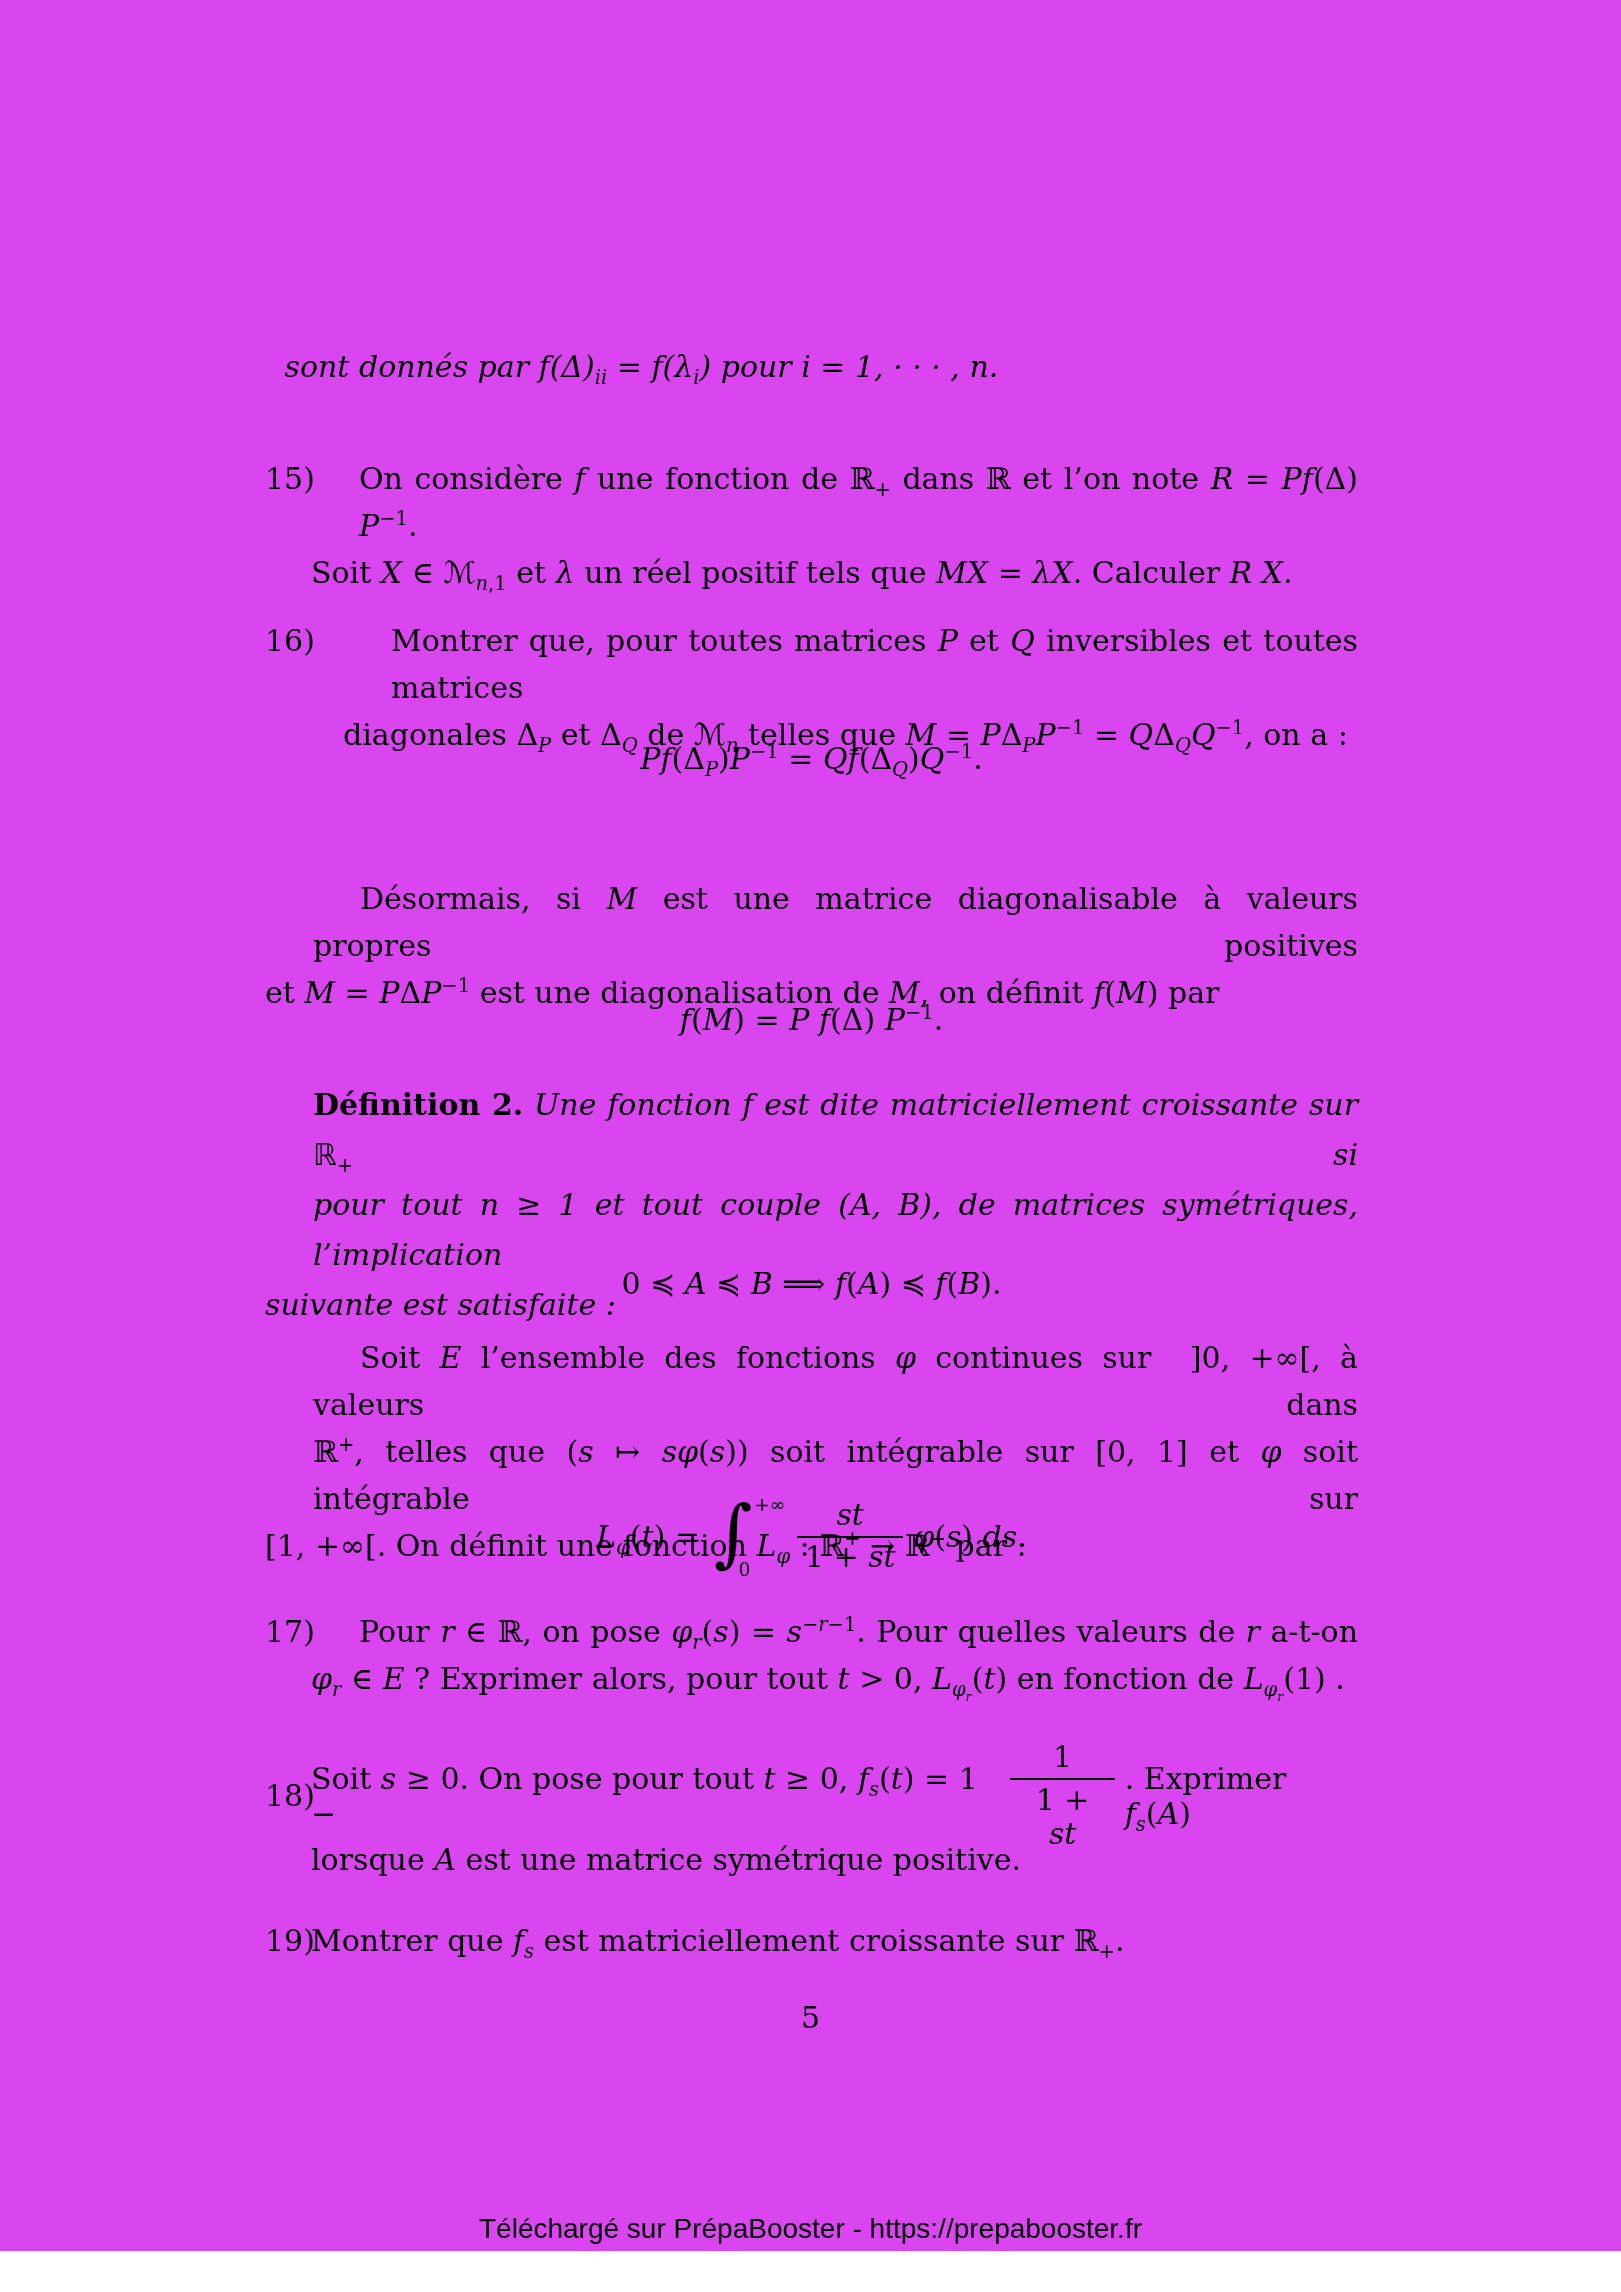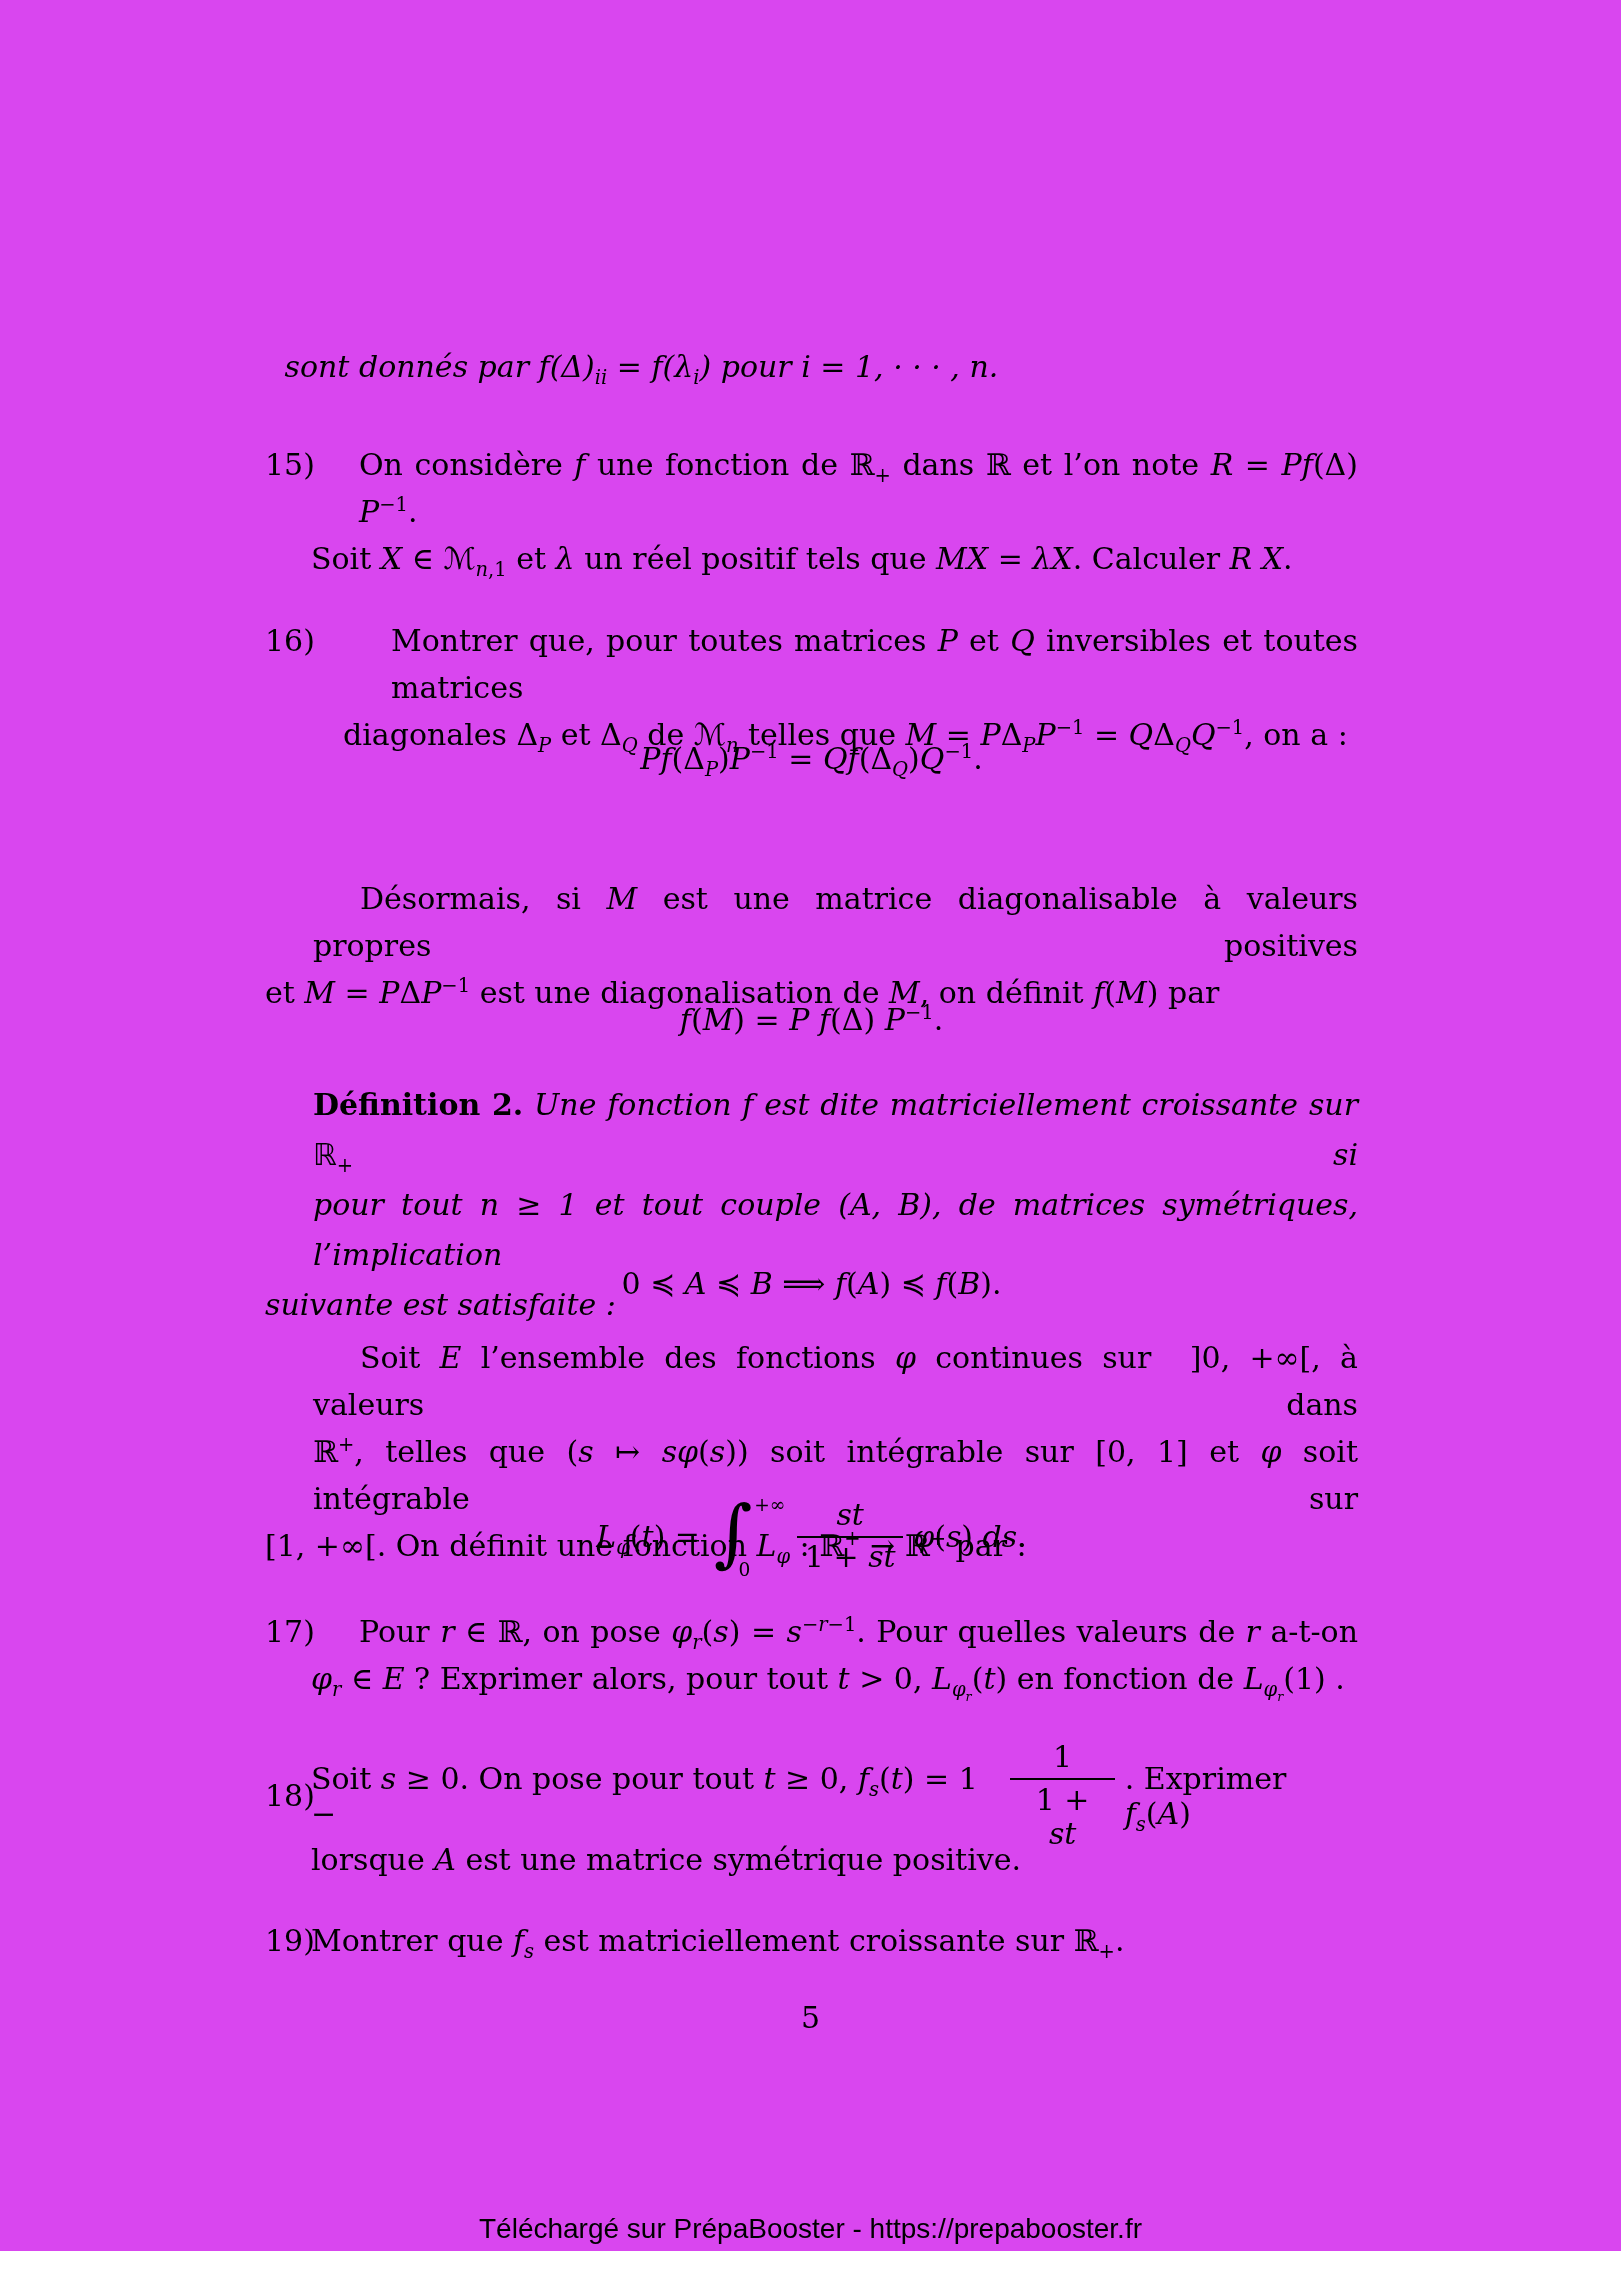--- a/index.html
+++ b/index.html
@@ -41,21 +41,21 @@
     font-size:28px;
   }
 </style>
 </head>
 <body>
 
 <div class="page">
 
   <div class="abs tline it" style="top:343px;padding-left:19.6px;">sont donnés par f(Δ)<sub>ii</sub> = f(λ<sub>i</sub>) pour i = 1, · · · , n.</div>
 
-  <div class="abs item" style="top:441px;">
+  <div class="abs item" style="top:455px;">
     <div class="inum">15)</div>
     <div class="ibody">
       <div class="tline just">On considère <i>f</i> une fonction de ℝ<sub>+</sub> dans ℝ et l’on note <i>R</i> = <i>Pf</i>(Δ) <i>P</i><sup>−1</sup>.</div>
       <div class="tline">Soit <i>X</i> ∈ ℳ<sub><i>n</i>,1</sub> et <i>λ</i> un réel positif tels que <i>MX</i> = <i>λX</i>. Calculer <i>R X</i>.</div>
     </div>
   </div>
 
   <div class="abs item" style="top:617px;gap:32px;">
     <div class="inum">16)</div>
     <div class="ibody">

